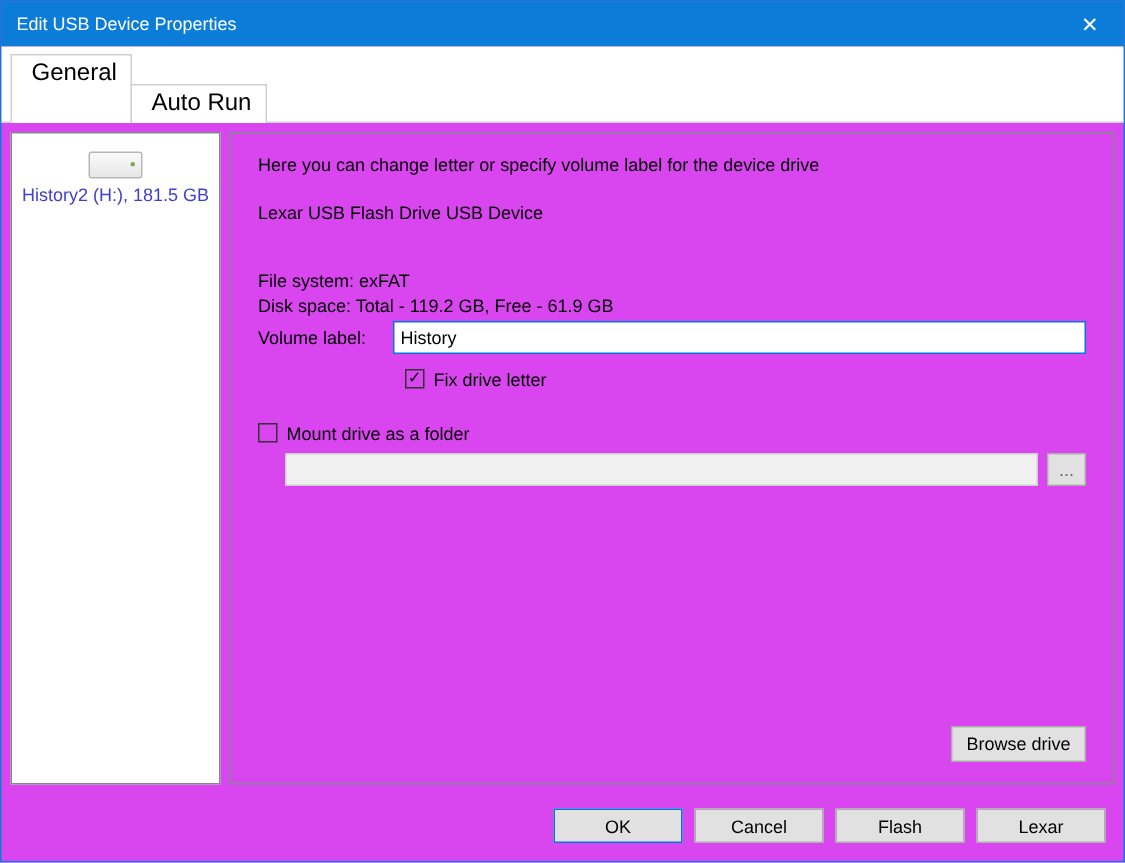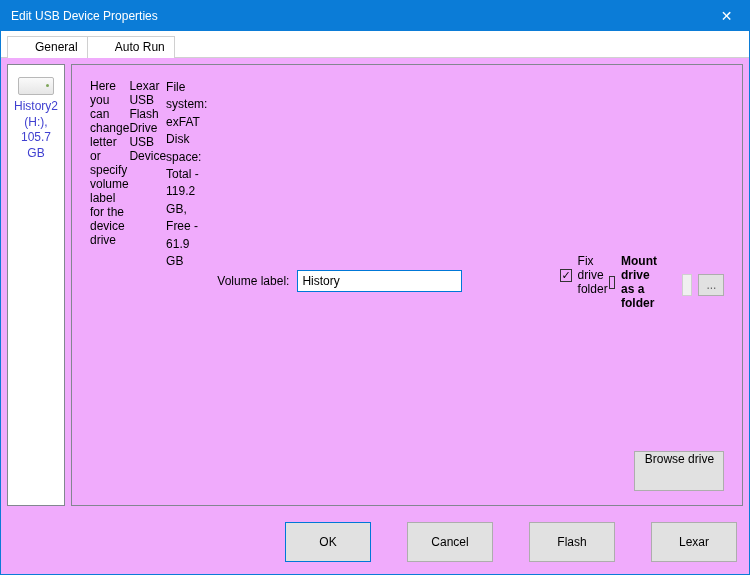--- a/index.html
+++ b/index.html
@@ -9,21 +9,21 @@
     font-size: 12px;
     background: #fff;
     color: #000;
   }
   .window {
     width: 750px;
     height: 575px;
     border: 1px solid #0b7cd7;
     display: flex;
     flex-direction: column;
-    background: #f0abfc;
+    background: #d946ef;
   }
   .titlebar {
     height: 30px;
     background: #0b7cd7;
     color: #fff;
     display: flex;
     align-items: center;
     padding: 0 0 0 10px;
     font-size: 12px;
   }
@@ -37,32 +37,32 @@
     font-size: 14px;
     cursor: default;
   }
   .tabstrip {
     display: flex;
     padding: 4px 6px 0 6px;
     border-bottom: 1px solid #d0d0d0;
     background: #fff;
   }
   .tab {
-    padding: 3px 9px 4px 27px;
+    padding: 3px 9px 4px 13px;
     border: 1px solid #d0d0d0;
     border-bottom: none;
     background: #fff;
     margin-right: 0px;
     position: relative;
     top: 1px;
     color: #000;
-    font-size: 12px;
+    font-size: 16px;
     cursor: default;
   }
-  .tab + .tab { margin-left: -1px; }
+  .tab + .tab { margin-left: -1px; margin-top: 20px; }
   .tab.active {
     background: #fff;
     border-bottom: 1px solid #fff;
     z-index: 2;
   }
   .tab.inactive {
     background: #fff;
   }
   .content-area {
     flex: 1;
@@ -103,33 +103,33 @@
     right:4px; top:6px;
     width:3px; height:3px;
     background:#7fa65a;
     border-radius:50%;
   }
   .main {
     flex: 1;
     border: 1px solid #828790;
     padding: 14px 18px;
     display: flex;
+    flex-direction: column;
     position: relative;
   }
   .intro { margin: 0 0 18px 0; }
   .device-name { font-weight: normal; margin-bottom: 30px; }
   .fs-block { line-height: 1.45; }
   .form-row {
     display: flex;
     align-items: center;
     margin-bottom: 8px;
   }
   .form-row .lbl {
     width: 90px;
-    text-align: right;
     padding-right: 8px;
   }
   .text-input {
     flex: 1;
     height: 22px;
     border: 1px solid #0078d7;
     padding: 2px 4px;
     font: inherit;
     outline: none;
   }
@@ -162,21 +162,20 @@
     align-items: center;
     justify-content: center;
     font-size: 11px;
     line-height: 1;
   }
   .mount-row {
     display: flex;
     align-items: center;
     gap: 6px;
     margin-bottom: 6px;
-    font-weight: bold;
   }
   .mount-path-row {
     display: flex;
     align-items: center;
     gap: 6px;
     margin-left: 18px;
   }
   .path-input {
     flex: 1;
     height: 22px;
@@ -193,42 +192,42 @@
     align-items: center;
     justify-content: center;
     color: #666;
     font-size: 12px;
   }
   .browse-drive {
     position: absolute;
     right: 18px;
     bottom: 14px;
     width: 90px;
-    height: 40px;
+    height: 24px;
     border: 1px solid #adadad;
     background: #e1e1e1;
     display: inline-flex;
+    align-items: center;
     justify-content: center;
   }
   .button-row {
     display: flex;
     justify-content: flex-end;
     gap: 8px;
     padding: 10px 12px 12px 12px;
   }
   .btn {
     width: 86px;
-    height: 40px;
+    height: 23px;
     border: 1px solid #adadad;
     background: #e1e1e1;
     display: inline-flex;
     align-items: center;
     justify-content: center;
     font: inherit;
-    margin-left: 28px;
   }
   .btn.default {
     border: 1px solid #0078d7;
   }
 </style>
 </head>
 <body>
 
 <div class="window">
 
@@ -242,42 +241,42 @@
   <div class="tabstrip">
     <div class="tab inactive">General</div>
     <div class="tab inactive">Auto Run</div>
   </div>
 
   <div class="content-area">
 
     <div class="sidebar">
       <div class="drive-item">
         <div class="drive-icon"></div>
-        <span>History2 (H:), 105.7 GB</span>
+        <span>History2 (H:), 181.5 GB</span>
       </div>
     </div>
 
     <div class="main">
       <div class="intro">Here you can change letter or specify volume label for the device drive</div>
       <div class="device-name">Lexar USB Flash Drive USB Device</div>
 
       <div class="fs-block">
         <div>File system: exFAT</div>
         <div>Disk space: Total - 119.2 GB, Free - 61.9 GB</div>
       </div>
 
       <div class="form-row">
         <span class="lbl">Volume label:</span>
         <input class="text-input" type="text" value="History" style="">
       </div>
 
 
       <div class="checkbox-row">
         <span class="chk">✓</span>
-        <span>Fix drive folder</span>
+        <span>Fix drive letter</span>
       </div>
 
       <div class="mount-row">
         <span class="chk2"></span>
         <span>Mount drive as a folder</span>
       </div>
 
       <div class="mount-path-row">
         <div class="path-input"></div>
         <div class="browse-small">

